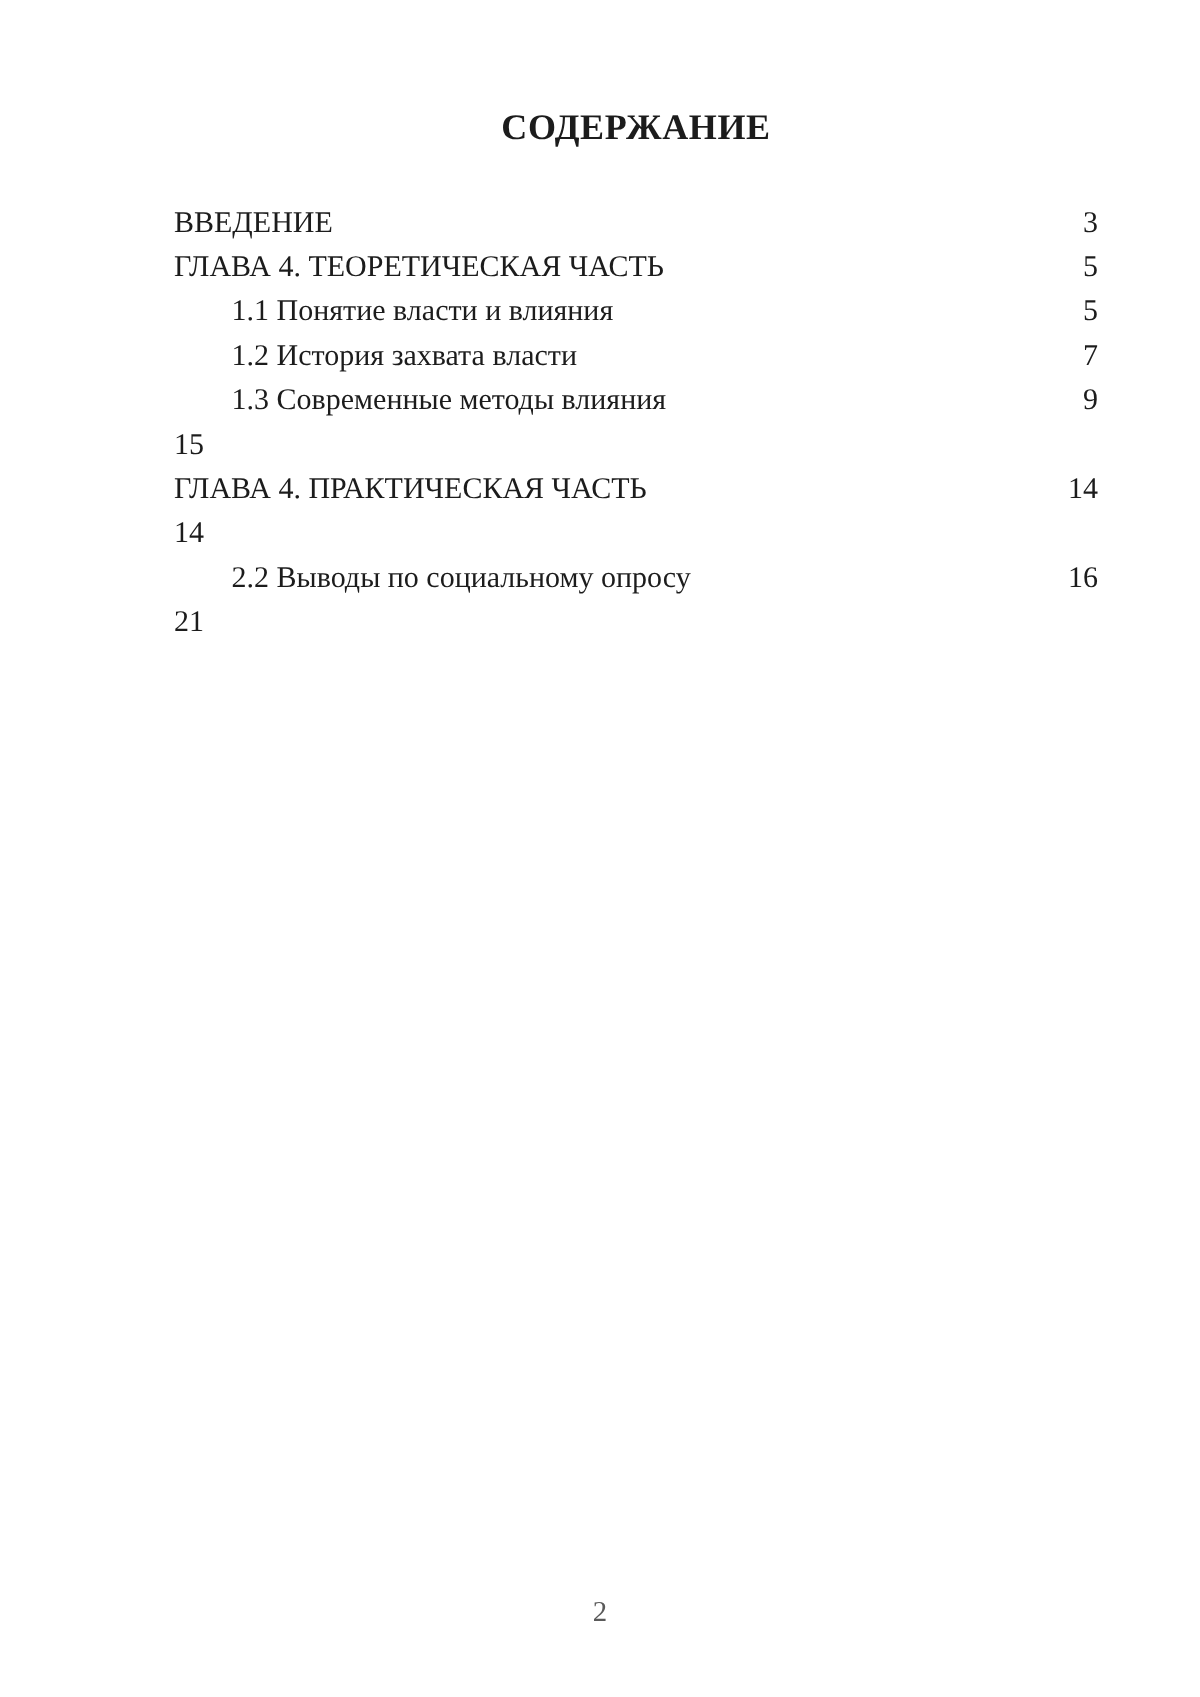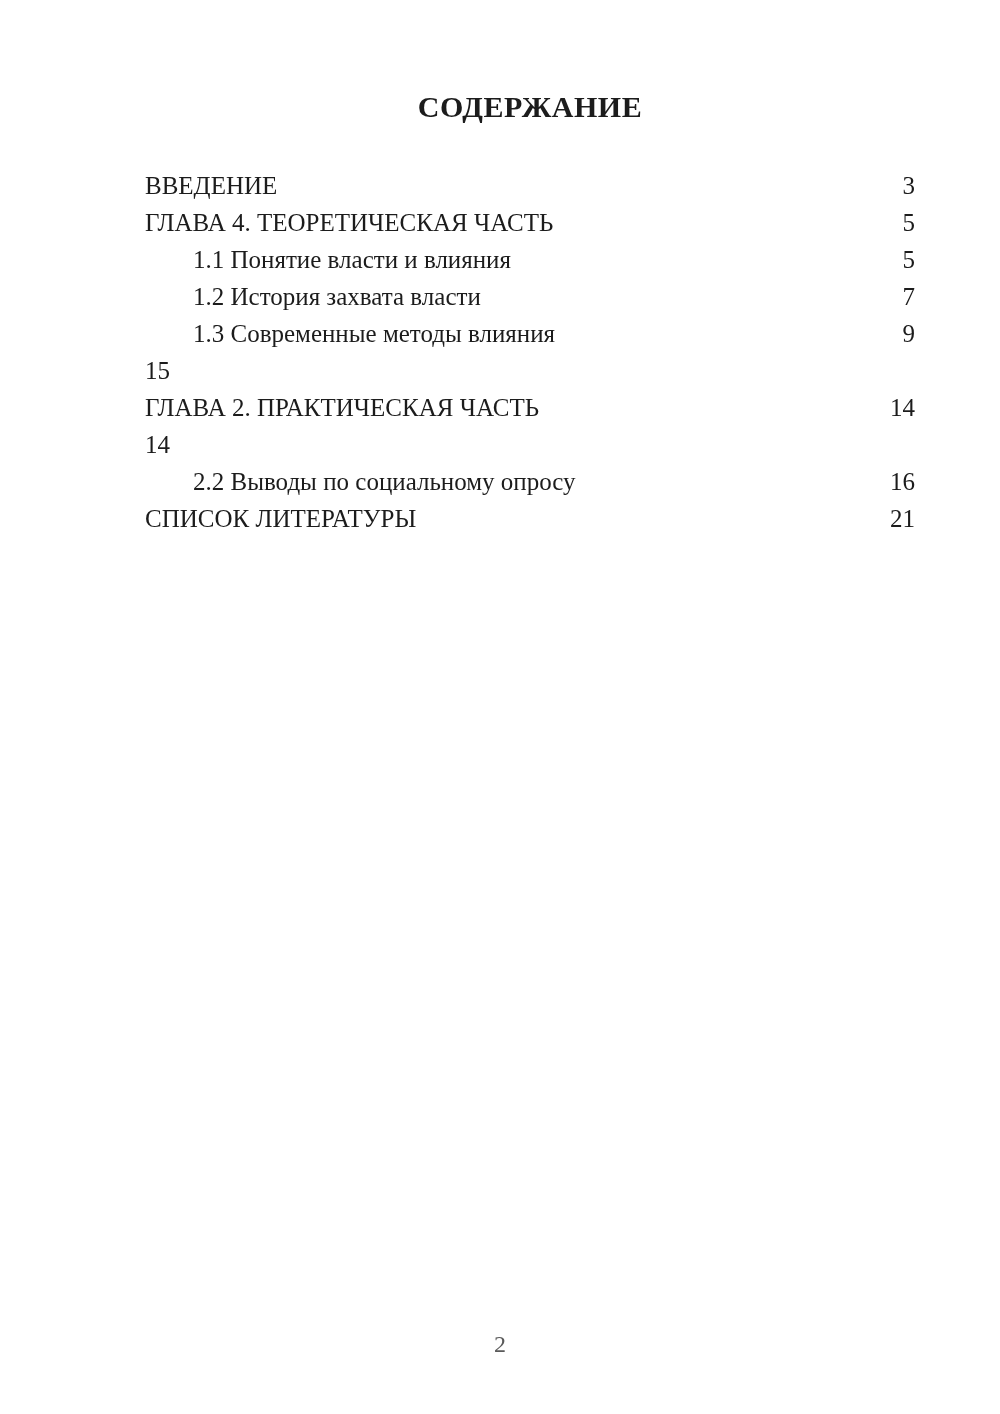--- a/index.html
+++ b/index.html
@@ -83,35 +83,34 @@
     <div class="toc-row sub">
       <span class="toc-label">1.3 Современные методы влияния</span>
       <span class="toc-page">9</span>
     </div>
 
     <div class="toc-row sub">
       <span class="toc-page">15</span>
     </div>
 
     <div class="toc-row">
-      <span class="toc-label">ГЛАВА 2. ПРАКТИЧЕСКАЯ ЧАСТЬ</span>
+      <span class="toc-label">ГЛАВА 4. ПРАКТИЧЕСКАЯ ЧАСТЬ</span>
       <span class="toc-page">14</span>
     </div>
 
     <div class="toc-row sub">
       <span class="toc-page">14</span>
     </div>
 
     <div class="toc-row sub">
       <span class="toc-label">2.2 Выводы по социальному опросу</span>
       <span class="toc-page">16</span>
     </div>
 
 
     <div class="toc-row">
-      <span class="toc-label">СПИСОК ЛИТЕРАТУРЫ</span>
       <span class="toc-page">21</span>
     </div>
 
   </div>
 </div>
 
 <div class="page-footer">2</div>
 
 </body></html>

